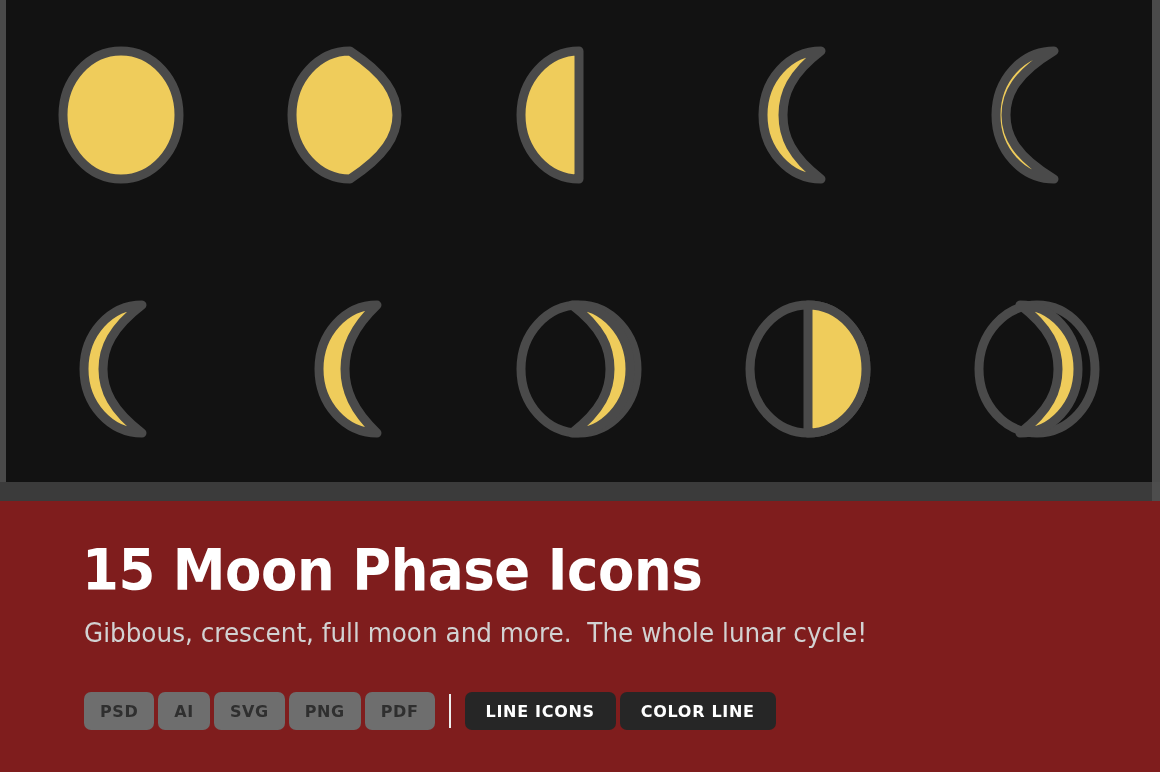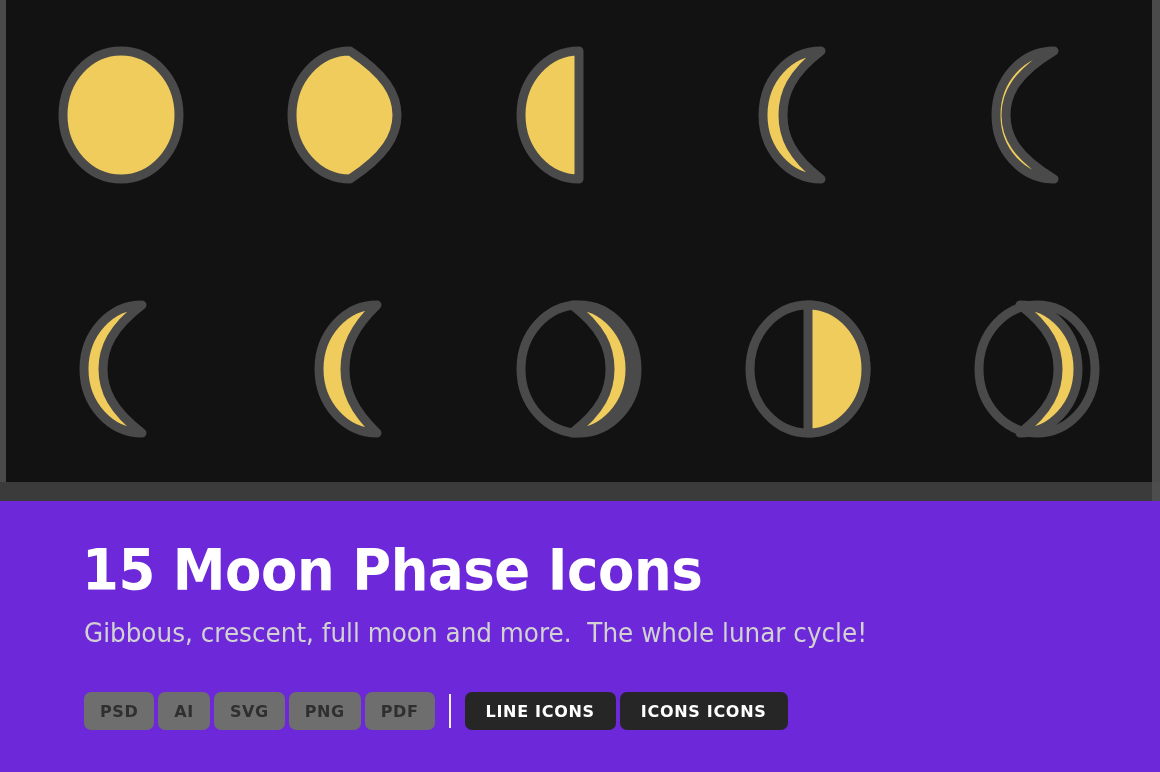--- a/index.html
+++ b/index.html
@@ -79,21 +79,21 @@
   }
   .moon-cell svg { display: block; }
 
   
   .info {
     position: absolute;
     left: 0;
     top: 501px;
     width: 1160px;
     height: 271px;
-    background: #6d28d9;
+    background: #7f1d1d;
     text-decoration: underline;
   }
   .title {
     position: absolute;
     left: 82px;
     top: 36px;
     font-family: "DejaVu Sans", sans-serif;
     font-size: 57px;
     font-weight: bold;
     color: #ffffff;
@@ -256,19 +256,19 @@
 
       <div class="fmt-badge">PSD</div>
       <div class="fmt-badge">AI</div>
       <div class="fmt-badge">SVG</div>
       <div class="fmt-badge">PNG</div>
       <div class="fmt-badge">PDF</div>
 
       <div class="divider"></div>
 
       <div class="cta">LINE ICONS</div>
-      <div class="cta">ICONS ICONS</div>
+      <div class="cta">COLOR LINE</div>
 
     </div>
 
   </div>
 
 </div>
 
 </body></html>

